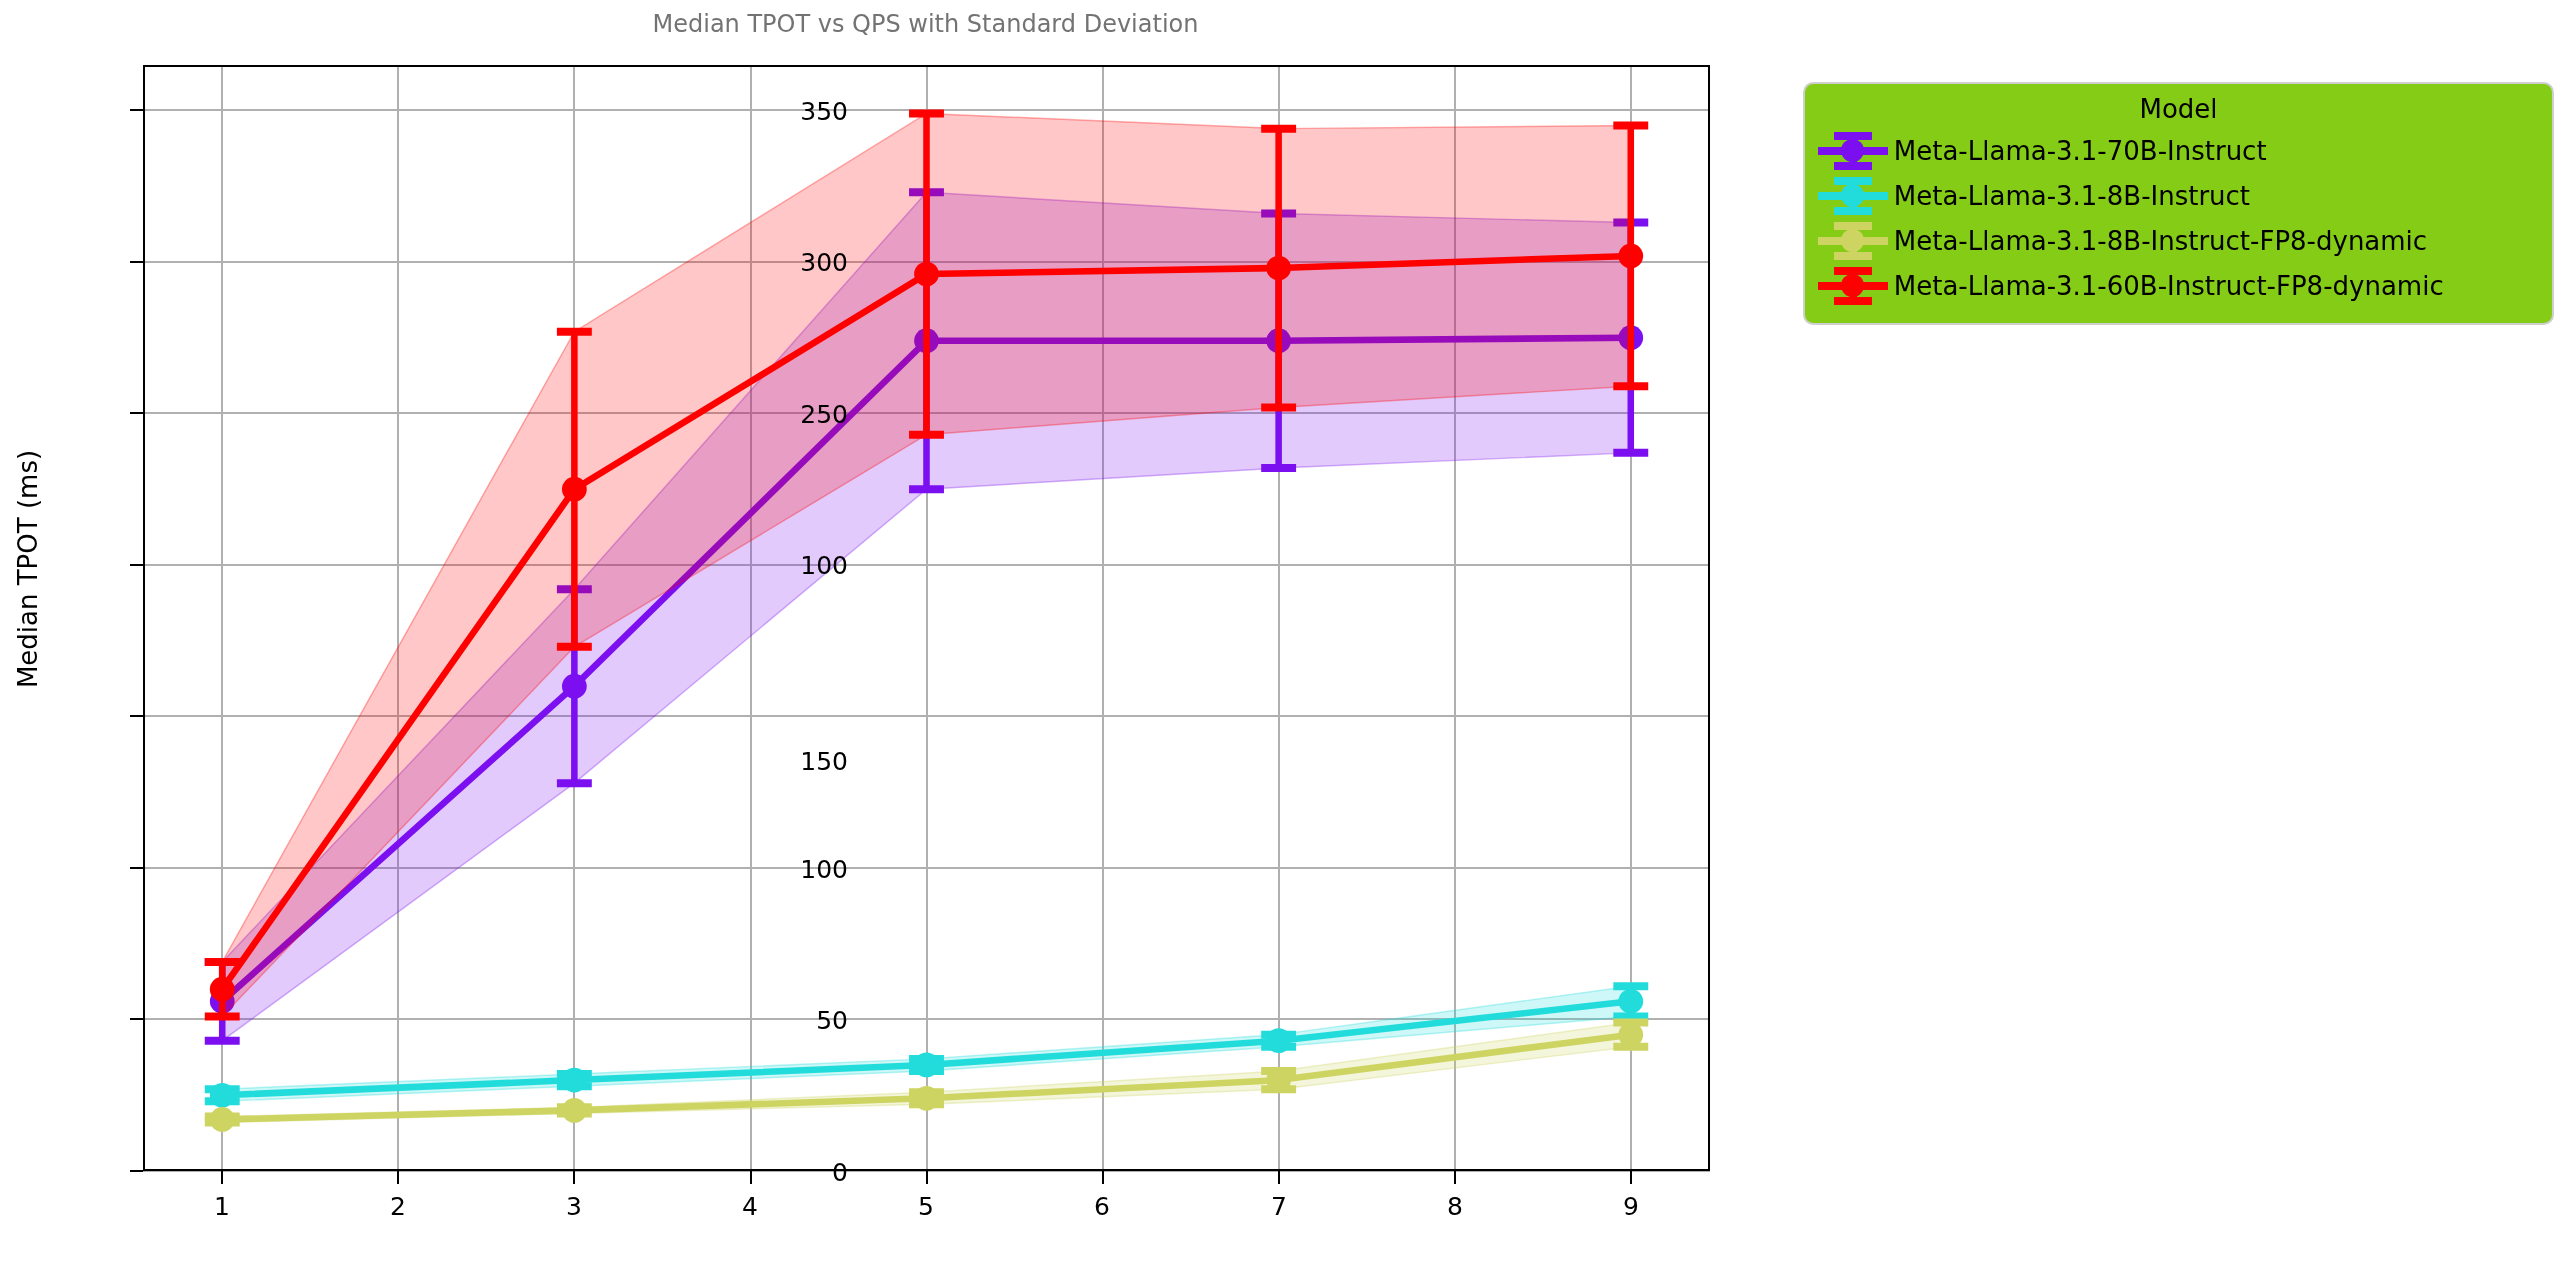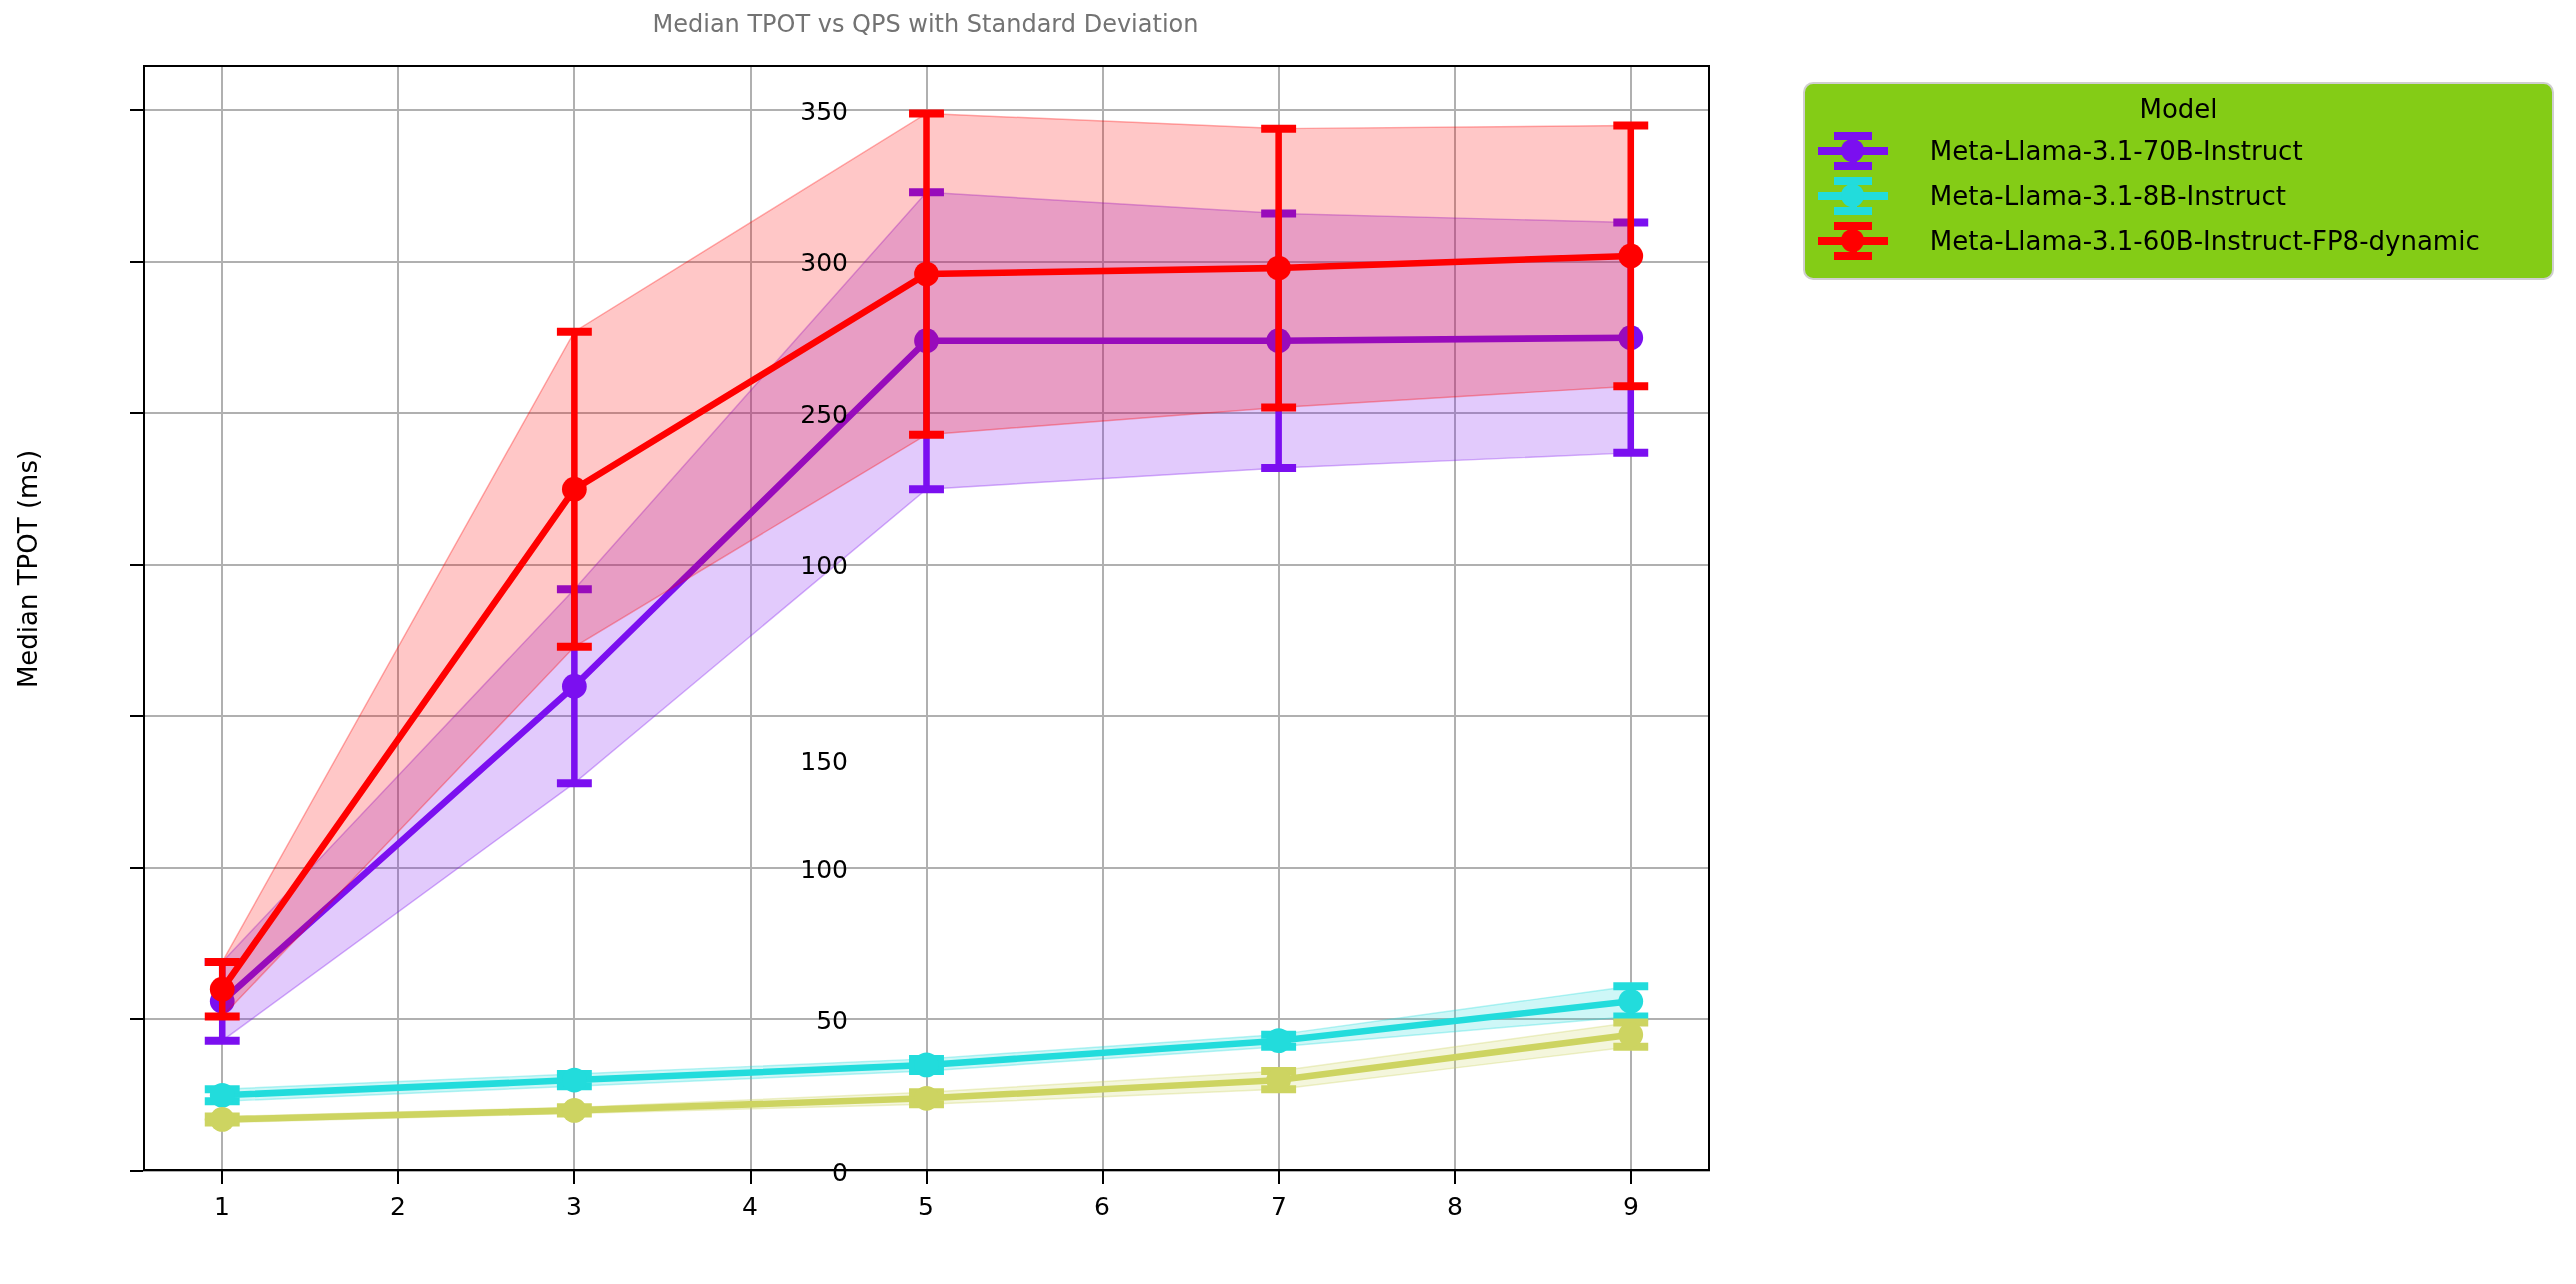--- a/index.html
+++ b/index.html
@@ -21,21 +21,21 @@
   .xtick-mark{position:absolute;top:100%;width:2.2px;height:13px;background:#000;}
   #xaxis-label{position:absolute;left:143px;top:1237px;width:1567px;text-align:center;
        font-size:26px;color:#000;}
   #yaxis-label{position:absolute;left:-227px;top:554px;width:509px;text-align:center;
        font-size:26px;color:#000;transform:rotate(-90deg);transform-origin:center center;}
   #series-svg{position:absolute;left:0;top:0;width:1567px;height:1106px;overflow:visible;}
   #legend-box{position:absolute;left:1803px;top:82px;width:751px;
        border:2.2px solid #cfcfcf;border-radius:10.2px;background:#84cc16;
        padding:10.2px 13px 14.6px 13px;box-sizing:border-box;}
   #legend-title{text-align:center;font-size:26px;color:#000;margin-bottom:4.4px;}
-  .legend-row{display:flex;align-items:center;height:45px;gap:36px;}
+  .legend-row{display:flex;align-items:center;height:45px;}
   .legend-marker{width:70px;height:41px;flex:0 0 70px;position:relative;margin-right:5.8px;}
   .legend-marker .lm-cap{position:absolute;left:16px;width:38px;height:8px;}
   .legend-marker .lm-cap.top{top:1.5px;}
   .legend-marker .lm-cap.bot{bottom:1.5px;}
   .legend-marker .lm-bar{position:absolute;left:32px;top:1.5px;width:6.5px;height:38px;}
   .legend-marker .lm-line{position:absolute;left:0;top:16.7px;width:70px;height:7.3px;}
   .legend-marker .lm-dot{position:absolute;left:23px;top:8.7px;width:23px;height:23px;
        border-radius:50%;}
   .legend-label{font-size:26px;color:#000;white-space:nowrap;}
 </style>
@@ -227,20 +227,30 @@
             <span class="lm-cap top" style="background:#22DCDC"></span>
             <span class="lm-cap bot" style="background:#22DCDC"></span>
             <span class="lm-bar" style="background:#22DCDC"></span>
             <span class="lm-line" style="background:#22DCDC"></span>
             <span class="lm-dot" style="background:#22DCDC"></span>
           </span>
           <span class="legend-label">Meta-Llama-3.1-8B-Instruct</span>
         </div>
         <div class="legend-row">
           <span class="legend-marker">
+            <span class="lm-cap top" style="background:#CDD461"></span>
+            <span class="lm-cap bot" style="background:#CDD461"></span>
+            <span class="lm-bar" style="background:#CDD461"></span>
+            <span class="lm-line" style="background:#CDD461"></span>
+            <span class="lm-dot" style="background:#CDD461"></span>
+          </span>
+          <span class="legend-label">Meta-Llama-3.1-8B-Instruct-FP8-dynamic</span>
+        </div>
+        <div class="legend-row">
+          <span class="legend-marker">
             <span class="lm-cap top" style="background:#FF0000"></span>
             <span class="lm-cap bot" style="background:#FF0000"></span>
             <span class="lm-bar" style="background:#FF0000"></span>
             <span class="lm-line" style="background:#FF0000"></span>
             <span class="lm-dot" style="background:#FF0000"></span>
           </span>
           <span class="legend-label">Meta-Llama-3.1-60B-Instruct-FP8-dynamic</span>
         </div>
       </div>
   </div>

